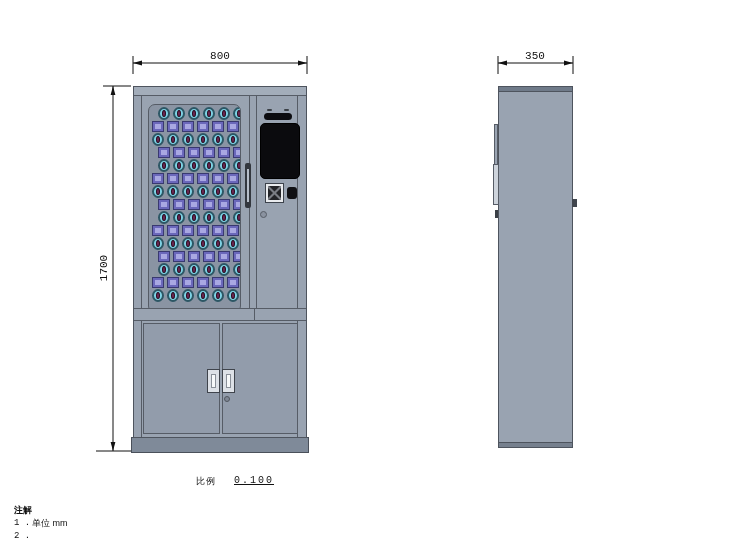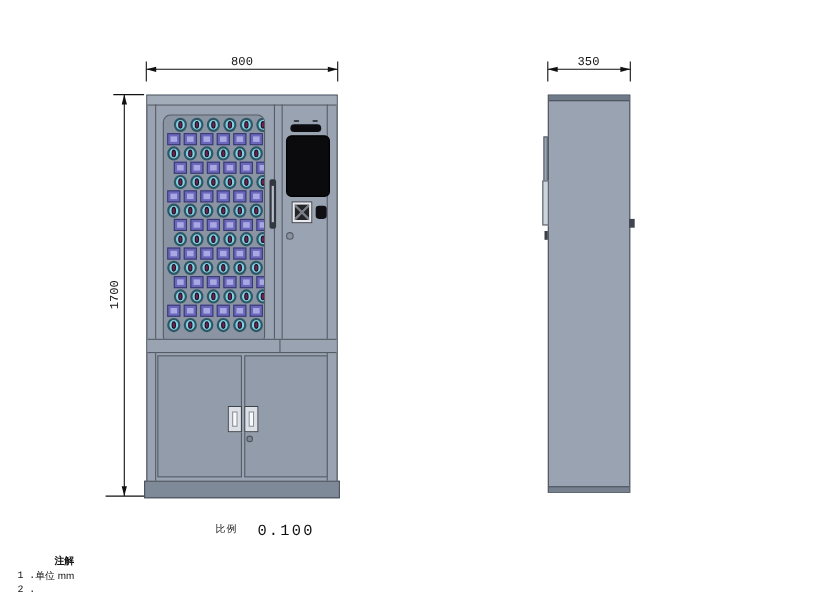--- a/index.html
+++ b/index.html
@@ -79,22 +79,22 @@
   .hinge-bar{position:absolute;left:-5px;top:37px;width:4px;height:55px;background:#9aa4b2;
              border:1px solid #565c66;box-sizing:border-box;}
   .hinge-bracket{position:absolute;left:-6px;top:77px;width:6px;height:41px;background:#ced4dc;
                  border:1px solid #565c66;box-sizing:border-box;}
   .hinge-nub{position:absolute;left:-4px;top:123px;width:3px;height:8px;background:#3a3f46;}
   .side-right-nub{position:absolute;right:-5px;top:112px;width:5px;height:8px;background:#40454d;}
 
   
   .scale-note{position:absolute;left:196px;top:459px;display:flex;gap:18px;
               font-size:9px;color:#111;letter-spacing:1px;}
-  .scale-note .value{font-family:"Liberation Mono","DejaVu Sans Mono",monospace;font-size:14px;letter-spacing:2px;}
-  .notes{position:absolute;left:14px;top:488px;font-size:9px;color:#111;line-height:13px;text-align:right;}
+  .scale-note .value{font-family:"Liberation Mono","DejaVu Sans Mono",monospace;font-size:10px;letter-spacing:2px;text-decoration:underline;}
+  .notes{position:absolute;left:14px;top:488px;font-size:9px;color:#111;line-height:13px;}
   .note-title{font-weight:bold;}
   .note-line{display:flex;}
   .note-num{font-family:"Liberation Mono","DejaVu Sans Mono",monospace;width:18px;flex:none;}
 </style>
 </head>
 <body>
 
 <div id="stage">
 
   <svg id="dim-overlay" width="753" height="546">

